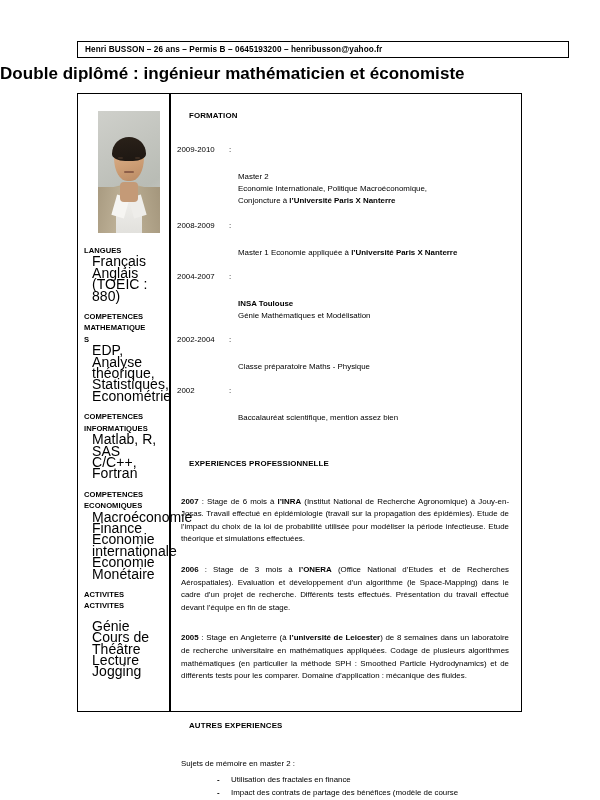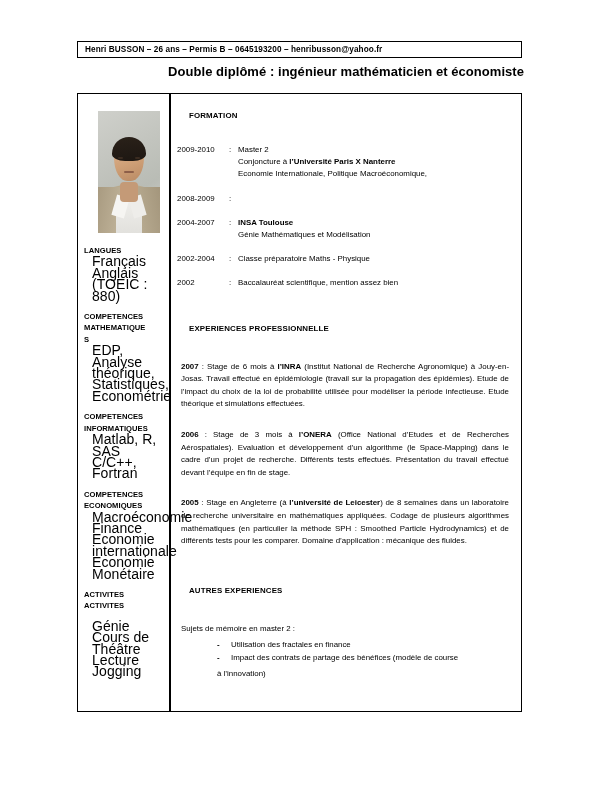--- a/index.html
+++ b/index.html
@@ -14,43 +14,43 @@
     font-family: "Liberation Sans", sans-serif;
     color: #000000;
     overflow: hidden;
   }
 
   
   #contact-box {
     position: absolute;
     left: 77px;
     top: 41px;
-    width: 445px;
+    width: 492px;
     height: 17px;
     border: 1.5px solid #000;
     box-sizing: border-box;
     display: flex;
     align-items: center;
   }
   #contact-line {
     font-size: 8.2px;
     font-weight: bold;
     letter-spacing: 0.1px;
     padding-left: 7px;
     white-space: nowrap;
   }
 
   
   #doc-title {
     position: absolute;
     left: 0;
     top: 64px;
     width: 524px;
-    text-align: right;
-    font-size: 13px;
+    text-align: left;
+    font-size: 17px;
     font-weight: bold;
     letter-spacing: 0.05px;
   }
 
   
   #cv-table {
     position: absolute;
     left: 77px;
     top: 93px;
     width: 445px;
@@ -236,20 +236,21 @@
   }
   .edu-years {
     flex: 0 0 52px;
     white-space: nowrap;
   }
   .edu-colon {
     flex: 0 0 9px;
   }
   .edu-body {
     flex: 1 1 auto;
+    margin-top: 27px;
   }
   .edu-sub {
     margin-left: 61px;
     font-size: 7.9px;
     line-height: 12.2px;
   }
   .b { font-weight: bold; }
   .exp-para {
     font-size: 7.9px;
     line-height: 12.6px;
@@ -363,33 +364,34 @@
     <div class="sec-head">FORMATION</div>
     <div class="sp12"></div>
 
     <div>
       <div class="edu-row">
         <span class="edu-years">2009-2010</span>
         <span class="edu-colon">:</span>
         <span class="edu-body">Master 2</span>
       </div>
       <div class="edu-sub">
+        <span>Economie Internationale,  Politique  Macroéconomique,</span>
+      </div>
+      <div class="edu-sub">
         <span>Conjoncture à </span><span class="b">l’Université Paris X Nanterre</span>
-      </div>
-      <div class="edu-sub">
-        <span>Economie Internationale,  Politique  Macroéconomique,</span>
       </div>
     </div>
 
     <div class="sp12"></div>
 
     <div>
       <div class="edu-row">
         <span class="edu-years">2008-2009</span>
         <span class="edu-colon">:</span>
+        <span class="edu-body"><span>Master 1 Economie appliquée à </span><span class="b">l’Université Paris X Nanterre</span></span>
       </div>
     </div>
 
     <div class="sp12"></div>
 
     <div>
       <div class="edu-row">
         <span class="edu-years">2004-2007</span>
         <span class="edu-colon">:</span>
         <span class="edu-body b">INSA Toulouse</span>

